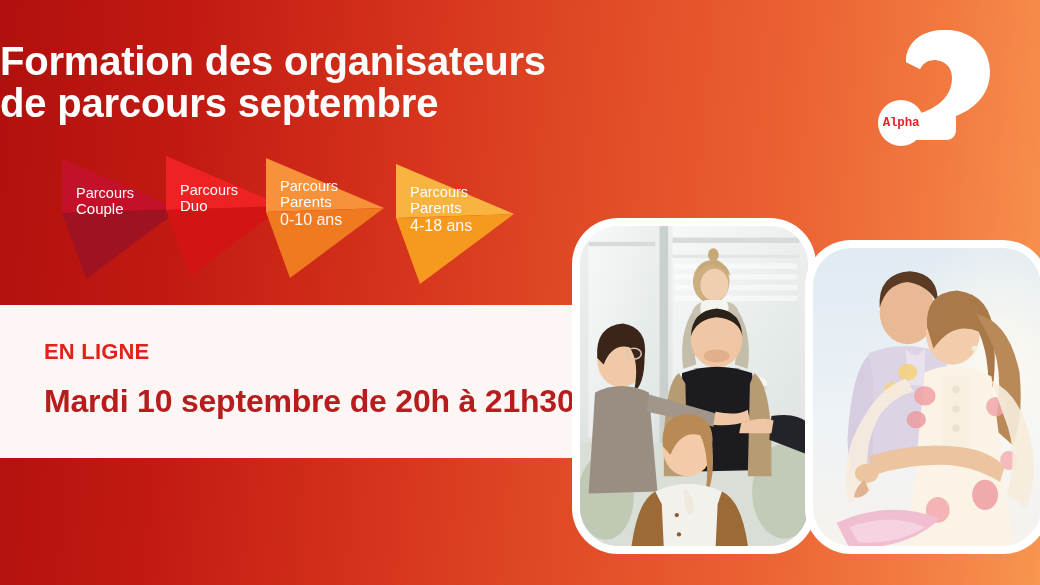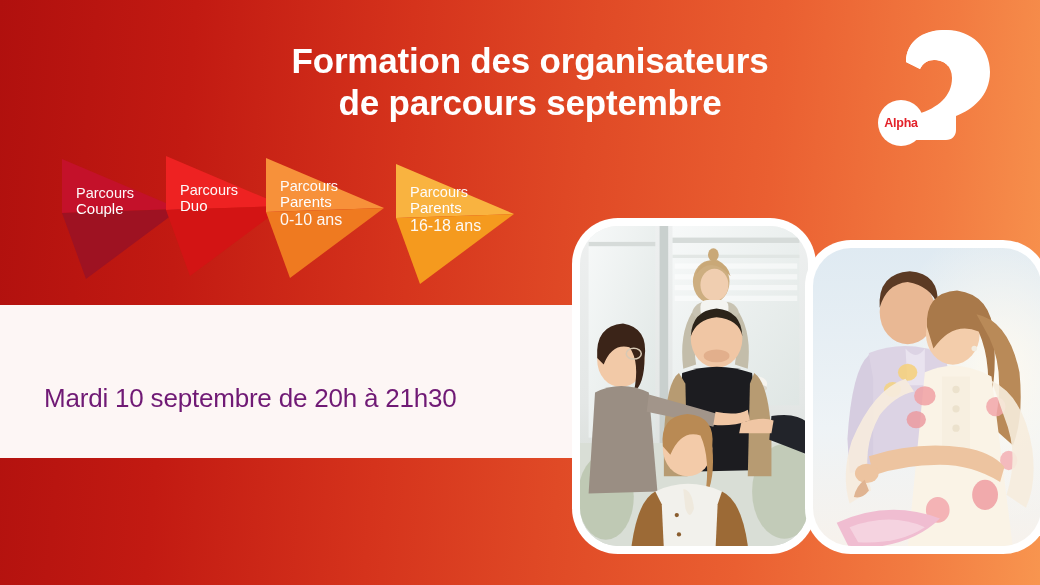--- a/index.html
+++ b/index.html
@@ -25,37 +25,37 @@
   #title-block {
     position: absolute;
     left: 0; right: 0;
     top: 40px;
     text-align: center;
     color: #ffffff;
     z-index: 6;
     pointer-events: none;
   }
   .title-line {
-    font-size: 35px;
+    font-size: 40px;
     font-weight: bold;
     letter-spacing: -0.2px;
     line-height: 42px;
-    text-align: center;
+    text-align: left;
     color: #ffffff;
-    padding-left: 20px;
   }
 
   
   #alpha-logo {
     position: absolute;
     left: 872px;
     top: 26px;
     width: 130px;
     height: 120px;
     z-index: 8;
+    font-family: Liberation Mono, monospace;
   }
   #alpha-badge {
     position: absolute;
     left: 6px;
     top: 74px;
     width: 46px;
     height: 46px;
     border-radius: 50%;
     background: #ffffff;
     display: flex;
@@ -128,23 +128,23 @@
     top: 34px;
     color: #e02218;
     font-size: 22px;
     font-weight: bold;
     letter-spacing: 0.2px;
   }
   #info-date {
     position: absolute;
     left: 44px;
     top: 78px;
-    color: #701a75;
-    font-size: 26px;
-    font-weight: normal;
+    color: #b91c1c;
+    font-size: 32px;
+    font-weight: bold;
     letter-spacing: -0.2px;
   }
 
   
   .photo-frame {
     position: absolute;
     background: #ffffff;
     border-radius: 46px;
     padding: 8px;
     z-index: 7;
@@ -230,27 +230,28 @@
     </div>
 
     <div class="arrow-wrap" style="left:392px; top:8px;">
       <svg width="150" height="135" viewBox="0 0 150 135">
         <polygon points="4,8 122,58 4,62" fill="#f9b340"></polygon>
         <polygon points="4,62 122,58 28,128" fill="#f59a1e"></polygon>
       </svg>
       <div class="arrow-label" style="top:28px;">
         <span class="l1">Parcours</span>
         <span class="l2">Parents</span>
-        <span class="l3">16-18 ans</span>
+        <span class="l3">4-18 ans</span>
       </div>
     </div>
 
   </div>
 
   <div id="info-band">
+    <div id="info-en-ligne">EN LIGNE</div>
     <div id="info-date">Mardi 10 septembre de 20h à 21h30</div>
   </div>
 
   <div class="photo-frame" id="photo-family">
     <div class="photo-inner">
       <svg class="ph-svg" viewBox="0 0 212 304" preserveAspectRatio="xMidYMid slice">
         <defs>
           <linearGradient id="famBg" x1="0" y1="0" x2="0" y2="1">
             <stop offset="0%" stop-color="#eef0f0"></stop>
             <stop offset="55%" stop-color="#e4e7e6"></stop>

